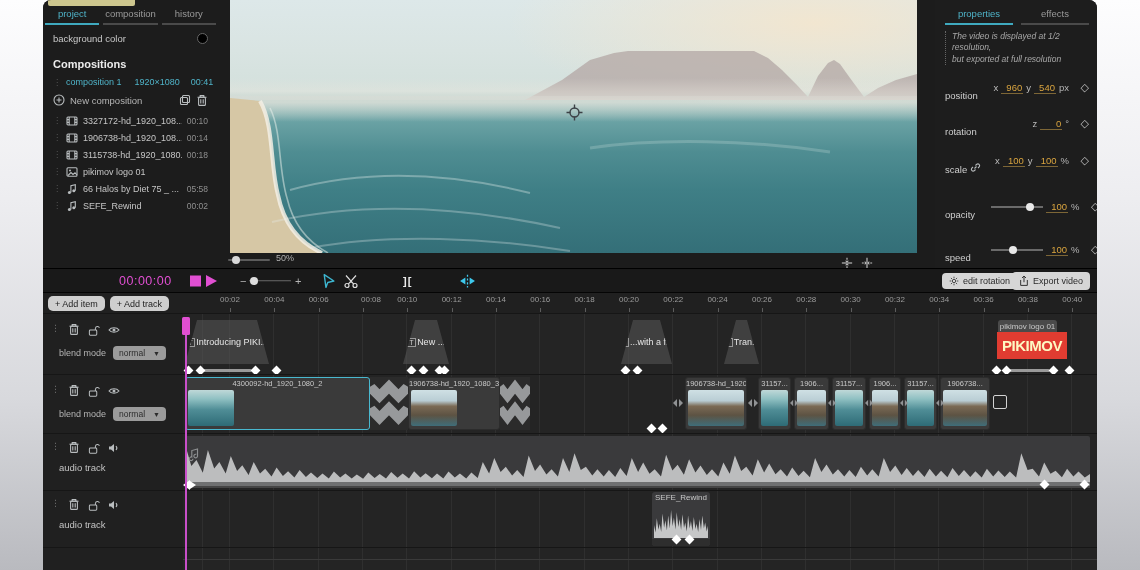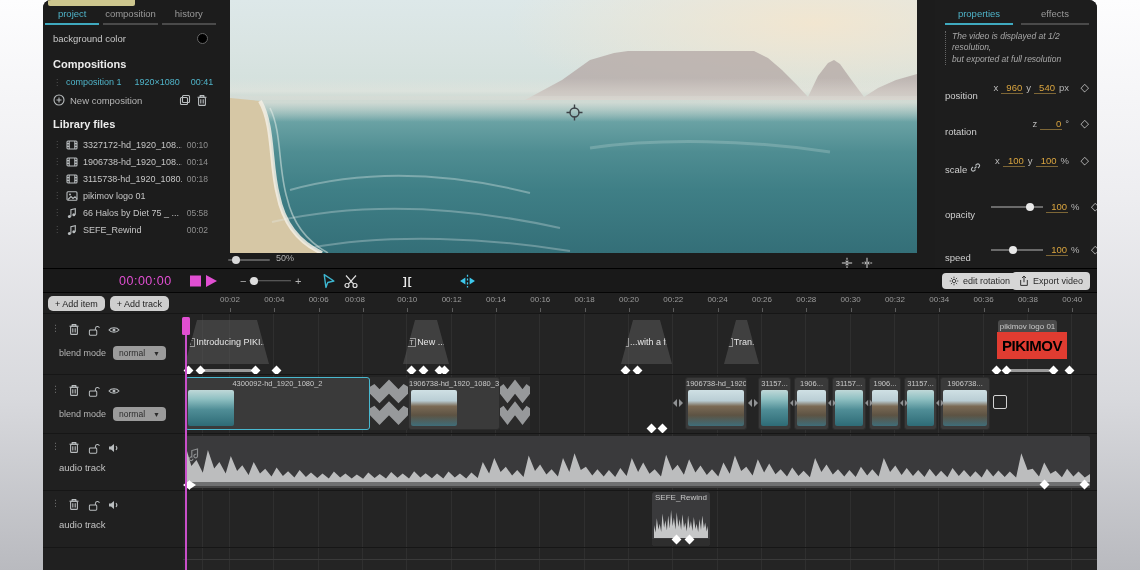--- a/index.html
+++ b/index.html
@@ -114,21 +114,21 @@
 
   .text-clip { position:absolute; top:6px; height:44px; background:rgba(88,88,88,.55);
     clip-path:polygon(0 100%, 12px 0, calc(100% - 12px) 0, 100% 100%);
     display:flex; align-items:center; justify-content:center; color:#e6e6e6; font-size:9px; white-space:nowrap; overflow:hidden; }
   .text-clip .ticon { border:1px solid #9a9a9a; color:#cfcfcf; font-size:7px; padding:0 1.5px; margin-right:1px; background:rgba(40,40,40,.4); }
   .kf { position:absolute; width:7px; height:7px; background:#fff; transform:rotate(45deg); }
   .kf-line { position:absolute; height:3px; background:#9a9a9a; border-radius:2px; }
   .logo-tab { position:absolute; top:6px; height:12px; background:#4a4a4a; border-radius:3px 3px 0 0;
     color:#c9c9c9; font-size:8px; display:flex; align-items:center; justify-content:center; white-space:nowrap; }
   .logo-box { position:absolute; top:18px; height:27px; background:#e03c31; display:flex; align-items:center; justify-content:center;
-    color:#000000; font-weight:bold; font-size:15px; letter-spacing:-.5px; }
+    color:#fef9c3; font-weight:bold; font-size:15px; letter-spacing:-.5px; }
 
   .video-clip { position:absolute; top:2px; height:53px; background:#3a3a3a; border-radius:3px; border:1px solid #2c2c2c; overflow:hidden; }
   .video-clip.selected { border:1.5px solid #49b8cf; }
   .vclip-label { position:absolute; left:0; top:1px; width:100%; text-align:center; font-size:7.5px; color:#c9c9c9; white-space:nowrap; overflow:hidden; }
   .thumb { position:absolute; left:2px; top:12px; bottom:3px; border-radius:2px; }
   .thumb.full { left:2px; right:2px; }
   .th-ocean { background:linear-gradient(180deg,#bfd8d8 0%,#8fc0c2 25%,#4f8d96 55%,#2e6b76 100%); }
   .th-cliff { background:linear-gradient(180deg,#cfe0e4 0%,#b9cdd4 30%,#7b6a55 45%,#5d5343 70%,#3f6d79 100%); }
   .th-beach { background:linear-gradient(180deg,#d8cdb4 0%,#cbb astray 0) } 
   .th-beach { background:linear-gradient(180deg,#d9cfc0 0%,#cdbfa4 40%,#b5a17f 60%,#8aa3a0 100%); }
@@ -195,21 +195,20 @@
                 <rect x="3.5" y="1.5" width="7" height="7" rx="1" class="st"></rect>
                 <rect x="1.5" y="3.5" width="7" height="7" rx="1" class="st" fill="#1c1c1c"></rect>
               </svg></span>
         <span class="icon-12"><svg viewBox="0 0 12 13">
                 <path d="M1.5 3.2h9" class="st"></path>
                 <path d="M4.2 3V1.6h3.6V3" class="st"></path>
                 <rect x="2.6" y="3.2" width="6.8" height="8.2" rx="1" class="st"></rect>
                 <path d="M4.8 5.2v4.2M7.2 5.2v4.2" class="st"></path>
               </svg></span>
       </div>
-      <div class="section-h">Library files</div>
       <div class="lib-list" id="lib-list">
             <div class="lib-row">
               <span class="grip">⋮</span>
               <span class="icon-12"><svg viewBox="0 0 12 12" width="12" height="12">
                   <rect x="1" y="2" width="10" height="8" rx="1" class="st"></rect>
                   <path d="M3.2 2v8M8.8 2v8" class="st"></path>
                   <path d="M1 4.6h2.2M1 7.4h2.2M8.8 4.6H11M8.8 7.4H11" class="st"></path>
                 </svg></span>
               <span class="lib-name">3327172-hd_1920_108...</span>
               <span class="lib-dur">00:10</span>
@@ -439,21 +438,21 @@
             <span class="add-btn">+ Add track</span>
           </div>
         </div>
         <div class="tlane" id="ruler-lane">
               <span class="ruler-label" style="left: 47px;">00:02</span>
               <div class="ruler-tick" style="left: 47px;"></div>
               <span class="ruler-label" style="left: 91.33px;">00:04</span>
               <div class="ruler-tick" style="left: 91.33px;"></div>
               <span class="ruler-label" style="left: 135.66px;">00:06</span>
               <div class="ruler-tick" style="left: 135.66px;"></div>
-              <span class="ruler-label" style="left: 172px;">00:08</span>
+              <span class="ruler-label" style="left: 188px;">00:08</span>
               <div class="ruler-tick" style="left: 179.99px;"></div>
               <span class="ruler-label" style="left: 224.32px;">00:10</span>
               <div class="ruler-tick" style="left: 224.32px;"></div>
               <span class="ruler-label" style="left: 268.65px;">00:12</span>
               <div class="ruler-tick" style="left: 268.65px;"></div>
               <span class="ruler-label" style="left: 312.98px;">00:14</span>
               <div class="ruler-tick" style="left: 312.98px;"></div>
               <span class="ruler-label" style="left: 357.31px;">00:16</span>
               <div class="ruler-tick" style="left: 357.31px;"></div>
               <span class="ruler-label" style="left: 401.64px;">00:18</span>

